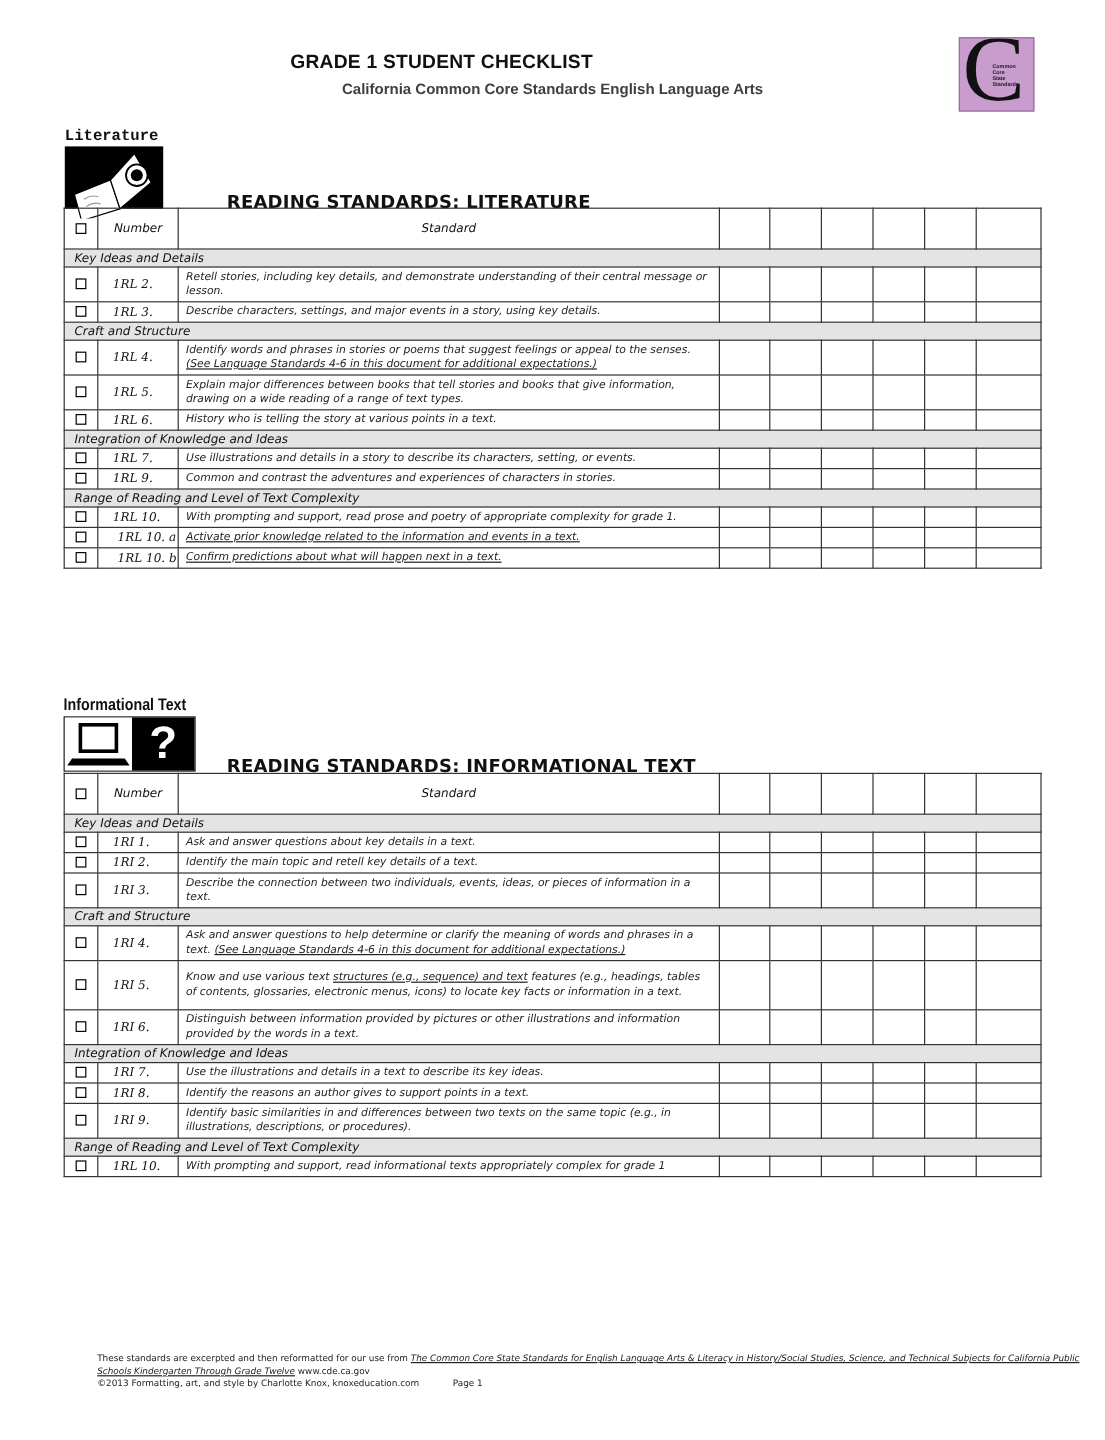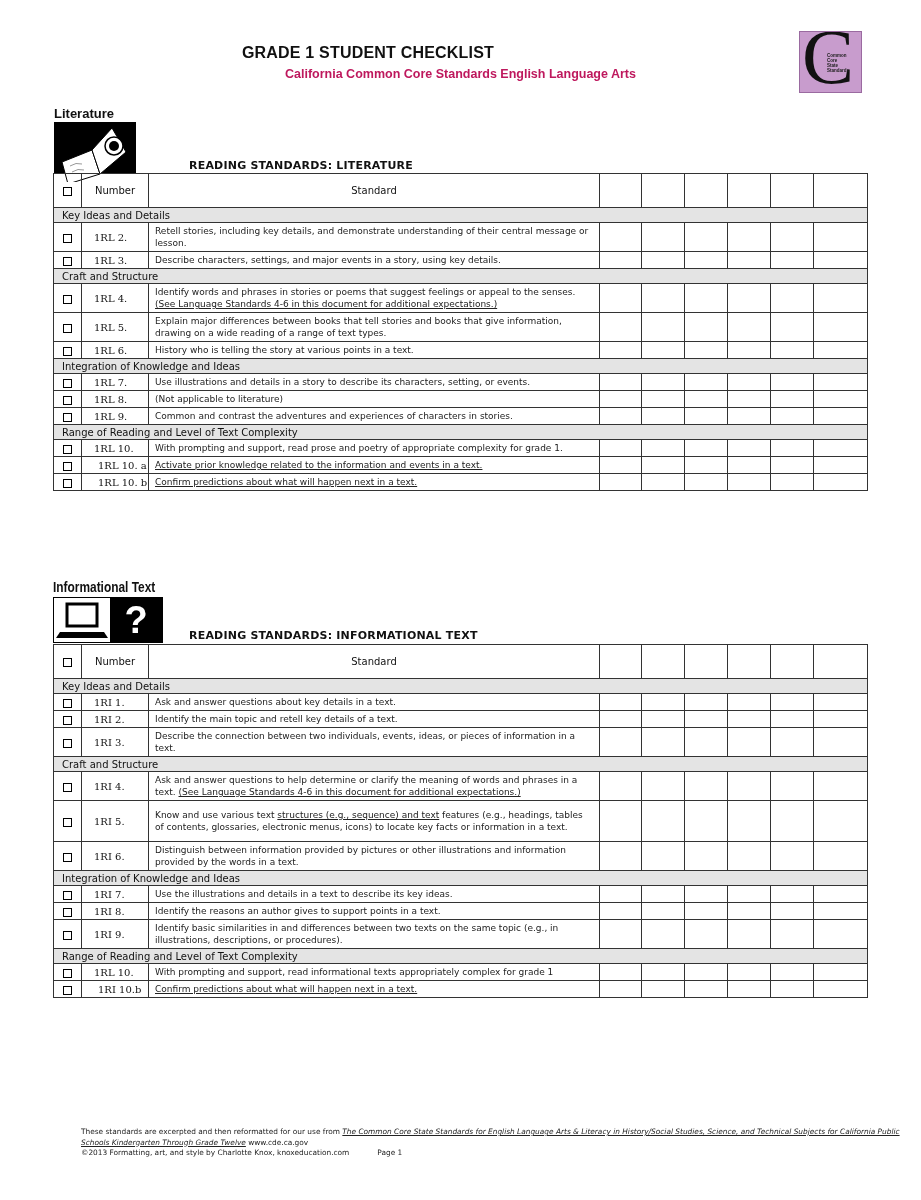--- a/index.html
+++ b/index.html
@@ -1,30 +1,30 @@
 <!DOCTYPE html>
 <html><head>
 <meta charset="utf-8">
 <style>
   html, body { margin: 0; padding: 0; background: #ffffff; }
   body { width: 921px; height: 1200px; position: relative; overflow: hidden; font-family: "DejaVu Sans", sans-serif; color: #111; }
   .title { position: absolute; top: 44px; left: 0; width: 736px; text-align: center; font-family: "Liberation Sans", sans-serif; font-weight: bold; font-size: 16px; letter-spacing: 0.2px; }
-  .subtitle { position: absolute; top: 67px; left: 0; width: 921px; text-align: center; font-family: "Liberation Sans", sans-serif; font-weight: bold; font-size: 12.5px; color: #be185d; }
+  .subtitle { position: absolute; top: 67px; left: 0; width: 921px; text-align: center; font-family: "Liberation Sans", sans-serif; font-weight: bold; font-size: 12.5px; color: #404040; }
   .logo { position: absolute; left: 799px; top: 31px; width: 61px; height: 60px; background: #c89ccd; border: 1px solid #9a6aa0; overflow: hidden; }
   .logo .bigc { position: absolute; left: 2px; top: -14px; font-family: "Liberation Serif", serif; font-size: 78px; line-height: 1; color: #111; }
   .logo .smtxt { position: absolute; left: 27px; top: 21px; font-family: "Liberation Sans", sans-serif; font-size: 4.5px; line-height: 5px; color: #222; font-weight: bold; }
   .section-icon { position: absolute; }
-  .section-icon .lbl { font-family: Liberation Sans, sans-serif; font-weight: bold; font-size: 13px; line-height: 14px; }
+  .section-icon .lbl { font-family: Liberation Mono, monospace; font-weight: bold; font-size: 13px; line-height: 14px; }
   .lit-box { width: 82px; height: 52px; background: #000; position: relative; margin-top: 1px; }
   .info-lbl { font-family: "Liberation Sans", sans-serif; font-size: 14px; line-height: 15px; transform: scaleX(0.85); transform-origin: left; font-weight: bold; white-space: nowrap; }
   .info-box { width: 108px; height: 44px; border: 1px solid #000; display: flex; margin-top: 2px; }
   .info-box .l { width: 56px; background: #fff; position: relative; }
   .info-box .r { flex: 1; background: #000; color: #fff; font-family: "Liberation Sans", sans-serif; font-weight: bold; font-size: 38px; text-align: center; line-height: 44px; }
-  .sec-heading { position: absolute; font-family: "DejaVu Sans", sans-serif; font-weight: bold; font-size: 11px; letter-spacing: 0.2px; }
-  table.chk { position: absolute; left: 53px; border-collapse: collapse; table-layout: fixed; width: 814px; font-size: 9.2px; }
+  .sec-heading { position: absolute; font-family: "DejaVu Sans", sans-serif; font-weight: bold; font-size: 15px; letter-spacing: 0.2px; }
+  table.chk { position: absolute; left: 53px; border-collapse: collapse; table-layout: fixed; width: 814px; font-size: 9.2px; font-style: italic; }
   table.chk td, table.chk th { border: 1px solid #333; padding: 0; vertical-align: middle; }
   table.chk th { font-weight: normal; height: 33px; font-size: 10px; }
   table.chk td.grp { background: #e4e4e4; font-size: 10px; padding-left: 8px; height: 14px; border-left: 1px solid #333; }
   table.chk td.cb { text-align: center; }
   .box { display: inline-block; width: 7px; height: 7px; border: 1.6px solid #000; vertical-align: middle; }
   table.chk td.num { padding-left: 12px; font-size: 10px; font-family: "DejaVu Serif", serif; }
   table.chk td.num.ind { padding-left: 16px; }
   table.chk td.std { padding: 1px 6px; line-height: 12px; color: #222; font-size: 9px; }
   tr.r1 td { height: 14px; }
   tr.r2 td { height: 26px; }
@@ -157,31 +157,20 @@
     <td class="std">Use illustrations and details in a story to describe its characters, setting, or events.</td>
     <td></td>
         <td></td>
         <td></td>
         <td></td>
         <td></td>
         <td></td>
   </tr>
   <tr class="r1">
     <td class="cb"><span class="box"></span></td>
-    <td class="num">1RL 8.</td>
-    <td class="std">(Not applicable to literature)</td>
-    <td></td>
-        <td></td>
-        <td></td>
-        <td></td>
-        <td></td>
-        <td></td>
-  </tr>
-  <tr class="r1">
-    <td class="cb"><span class="box"></span></td>
     <td class="num">1RL 9.</td>
     <td class="std">Common and contrast the adventures and experiences of characters in stories.</td>
     <td></td>
         <td></td>
         <td></td>
         <td></td>
         <td></td>
         <td></td>
   </tr>
   <tr>
@@ -376,30 +365,19 @@
     <td class="cb"><span class="box"></span></td>
     <td class="num">1RL 10.</td>
     <td class="std">With prompting and support, read informational texts appropriately complex for grade 1</td>
     <td></td>
         <td></td>
         <td></td>
         <td></td>
         <td></td>
         <td></td>
   </tr>
-  <tr class="r1">
-    <td class="cb"><span class="box"></span></td>
-    <td class="num ind">1RI 10.b</td>
-    <td class="std u">Confirm predictions about what will happen next in a text.</td>
-    <td></td>
-        <td></td>
-        <td></td>
-        <td></td>
-        <td></td>
-        <td></td>
-  </tr>
 </tbody>
   </table>
 
 <div class="footer">
   <div><span>These standards are excerpted and then reformatted for our use from </span><i>The Common Core State Standards for English Language Arts &amp; Literacy in History/Social Studies, Science, and Technical Subjects for California Public Schools Kindergarten Through Grade Twelve</i><span> www.cde.ca.gov</span></div>
   <div><span>©2013 Formatting, art, and style by Charlotte Knox, knoxeducation.com</span><span style="display:inline-block;width:28px;"></span><span>Page 1</span></div>
 </div>
 
 </body></html>

